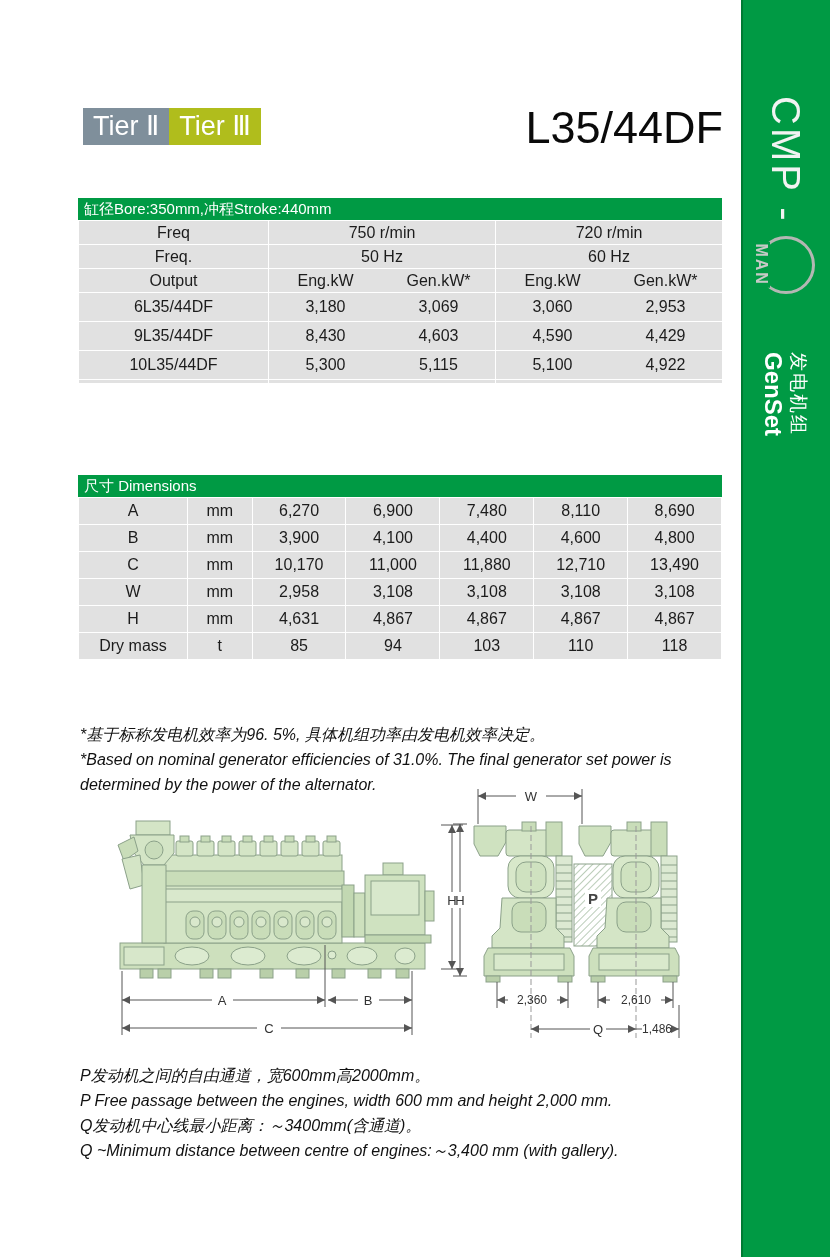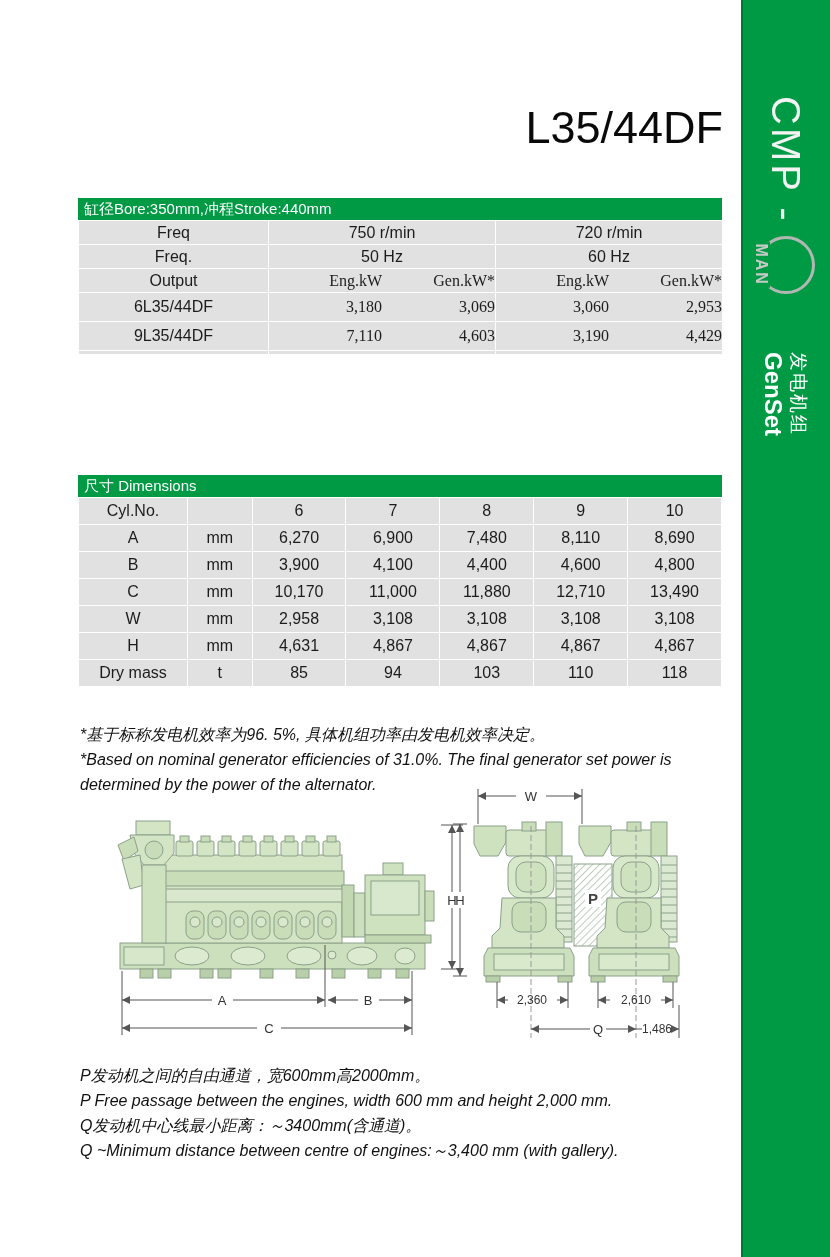--- a/index.html
+++ b/index.html
@@ -65,41 +65,45 @@
   .tbl-dims { top:497px; }
   table.data td {
     background:#e1e1e1; border:1px solid #ffffff;
     text-align:center; vertical-align:middle; padding:0;
   }
   .tbl-output td { height:23px; }
   .tbl-output tr.data-row td { height:28px; }
   .tbl-output tr.sp td { height:3px; }
   .tbl-dims td { height:26px; }
   .split { display:flex; width:100%; }
-  .split span { flex:1 1 50%; text-align:right;font-family:Liberation Serif, serif; }
+  .split span { flex:1 1 50%; text-align:center; }
 
   
   .note {
     position:absolute; left:80px; width:670px;
     font-style:italic; font-size:16px; line-height:25px; color:#111;
   }
   .note-eff { top:722px; }
   .note-passage { top:1063px; width:690px; line-height:25px; }
 
   
   .drawing { position:absolute; }
   .dw-side { left:100px; top:795px; }
   .dw-end  { left:450px; top:780px; }
   svg text { font-family:"Liberation Sans","DejaVu Sans",sans-serif; }
 </style>
 </head>
 <body>
 
 <div class="page">
 
+  <div class="badges">
+    <div class="badge t2">Tier Ⅱ</div>
+    <div class="badge t3">Tier Ⅲ</div>
+  </div>
 
   <div class="model-title">L35/44DF</div>
 
   <div class="green-bar bar-output">缸径Bore:350mm,冲程Stroke:440mm</div>
   <table class="data tbl-output">
     <colgroup>
         <col style="width:190px">
         <col style="width:227px">
         <col style="width:227px">
       </colgroup>
@@ -141,28 +145,43 @@
             <div class="split">
         <span>3,060</span>
         <span>2,953</span>
             </div>
           </td>
     </tr>
     <tr class="data-row">
       <td>9L35/44DF</td>
       <td>
             <div class="split">
-        <span>7,110</span>
+        <span>8,430</span>
         <span>4,603</span>
             </div>
           </td>
       <td>
             <div class="split">
-        <span>3,190</span>
+        <span>4,590</span>
         <span>4,429</span>
+            </div>
+          </td>
+    </tr>
+    <tr class="data-row">
+      <td>10L35/44DF</td>
+      <td>
+            <div class="split">
+        <span>5,300</span>
+        <span>5,115</span>
+            </div>
+          </td>
+      <td>
+            <div class="split">
+        <span>5,100</span>
+        <span>4,922</span>
             </div>
           </td>
     </tr>
     <tr class="sp">
           <td></td>
           <td></td>
           <td></td>
         </tr>
   </tbody>
     </table>
@@ -172,29 +191,20 @@
     <colgroup>
         <col style="width:108px">
         <col style="width:64px">
         <col style="width:93px">
         <col style="width:93px">
         <col style="width:93px">
         <col style="width:93px">
         <col style="width:93px">
       </colgroup>
     <tbody>
-        <tr>
-      <td>Cyl.No.</td>
-      <td></td>
-      <td>6</td>
-      <td>7</td>
-      <td>8</td>
-      <td>9</td>
-      <td>10</td>
-    </tr>
     <tr>
       <td>A</td>
       <td>mm</td>
       <td>6,270</td>
       <td>6,900</td>
       <td>7,480</td>
       <td>8,110</td>
       <td>8,690</td>
     </tr>
     <tr>

